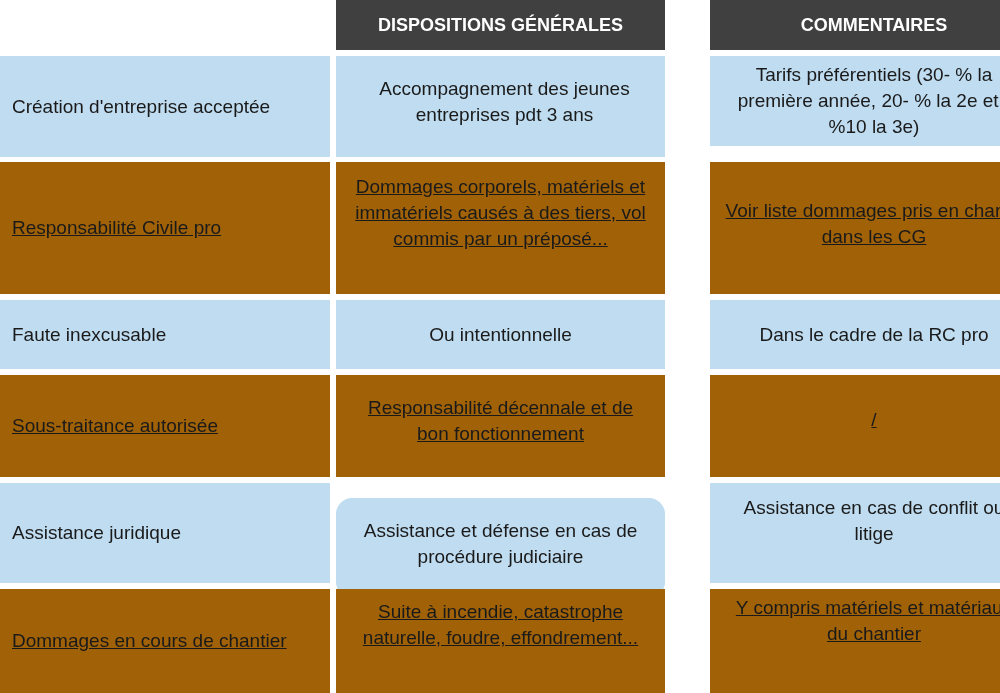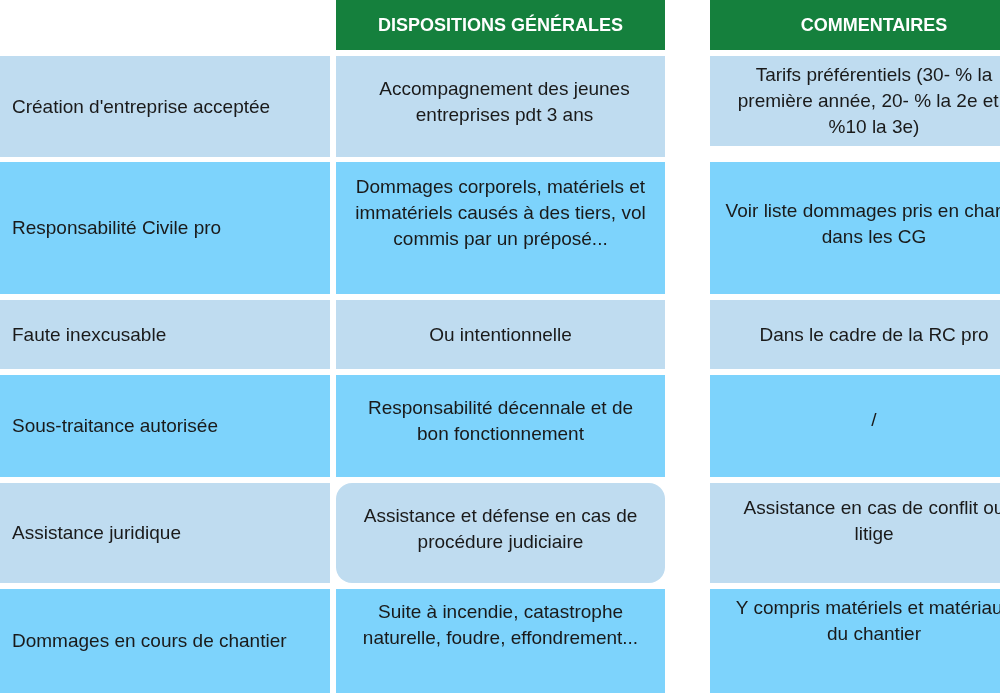--- a/index.html
+++ b/index.html
@@ -4,24 +4,24 @@
 <style>
   html, body { margin: 0; padding: 0; background: #ffffff; }
   body { width: 1000px; height: 693px; overflow: hidden; position: relative;
          font-family: "Liberation Sans", "DejaVu Sans", sans-serif; color: #1a1a1a; }
   .grid { position: absolute; left: 0; top: 0; width: 1000px; }
   .cell { position: absolute; box-sizing: border-box; display: flex; align-items: center;
           font-size: 19px; line-height: 26px; }
   .c1 { left: 0; width: 330px; padding-left: 12px; text-align: left; }
   .c2 { left: 336px; width: 329px; justify-content: center; text-align: center; padding: 0 14px; }
   .c3 { left: 670px; width: 328px; justify-content: center; text-align: center; padding: 0 14px; margin-left: 40px; }
-  .hdr { background: #15803d; color: #ffffff; font-weight: bold; font-size: 18px;
+  .hdr { background: #404040; color: #ffffff; font-weight: bold; font-size: 18px;
          top: 0; height: 50px; justify-content: center; text-align: center; }
   .dark { background: #bfdcf0; }
-  .light { background: #7dd3fc; }
+  .light { background: #a16207; text-decoration: underline; }
 </style>
 </head>
 <body>
 
 <div class="grid">
 
   <div class="cell c2 hdr">DISPOSITIONS GÉNÉRALES</div>
   <div class="cell c3 hdr">COMMENTAIRES</div>
 
   <div class="cell c1 dark" style="top:56px;height:101px;">Création d'entreprise acceptée</div>
@@ -34,19 +34,19 @@
 
   <div class="cell c1 dark" style="top:300px;height:69px;">Faute inexcusable</div>
   <div class="cell c2 dark" style="top:300px;height:69px;">Ou intentionnelle</div>
   <div class="cell c3 dark" style="top:300px;height:69px;">Dans le cadre de la RC pro</div>
 
   <div class="cell c1 light" style="top:375px;height:102px;">Sous-traitance autorisée</div>
   <div class="cell c2 light" style="top:375px;height:102px;align-items:flex-start;padding-top:20px;">Responsabilité décennale et de bon fonctionnement</div>
   <div class="cell c3 light" style="top:375px;height:102px;align-items:flex-start;padding-top:32px;">/</div>
 
   <div class="cell c1 dark" style="top:483px;height:100px;">Assistance juridique</div>
-  <div class="cell c2 dark" style="top:483px;height:100px;align-items:flex-start;padding-top:20px;border-radius:16px;">Assistance et défense en cas de procédure judiciaire</div>
+  <div class="cell c2 dark" style="top:498px;height:100px;align-items:flex-start;padding-top:20px;border-radius:16px;">Assistance et défense en cas de procédure judiciaire</div>
   <div class="cell c3 dark" style="top:483px;height:100px;align-items:flex-start;padding-top:12px;">Assistance en cas de conflit ou litige</div>
 
   <div class="cell c1 light" style="top:589px;height:104px;">Dommages en cours de chantier</div>
   <div class="cell c2 light" style="top:589px;height:104px;align-items:flex-start;padding-top:10px;">Suite à incendie, catastrophe naturelle, foudre, effondrement...</div>
   <div class="cell c3 light" style="top:589px;height:104px;align-items:flex-start;padding-top:6px;">Y compris matériels et matériaux du chantier</div>
 </div>
 
 </body></html>

